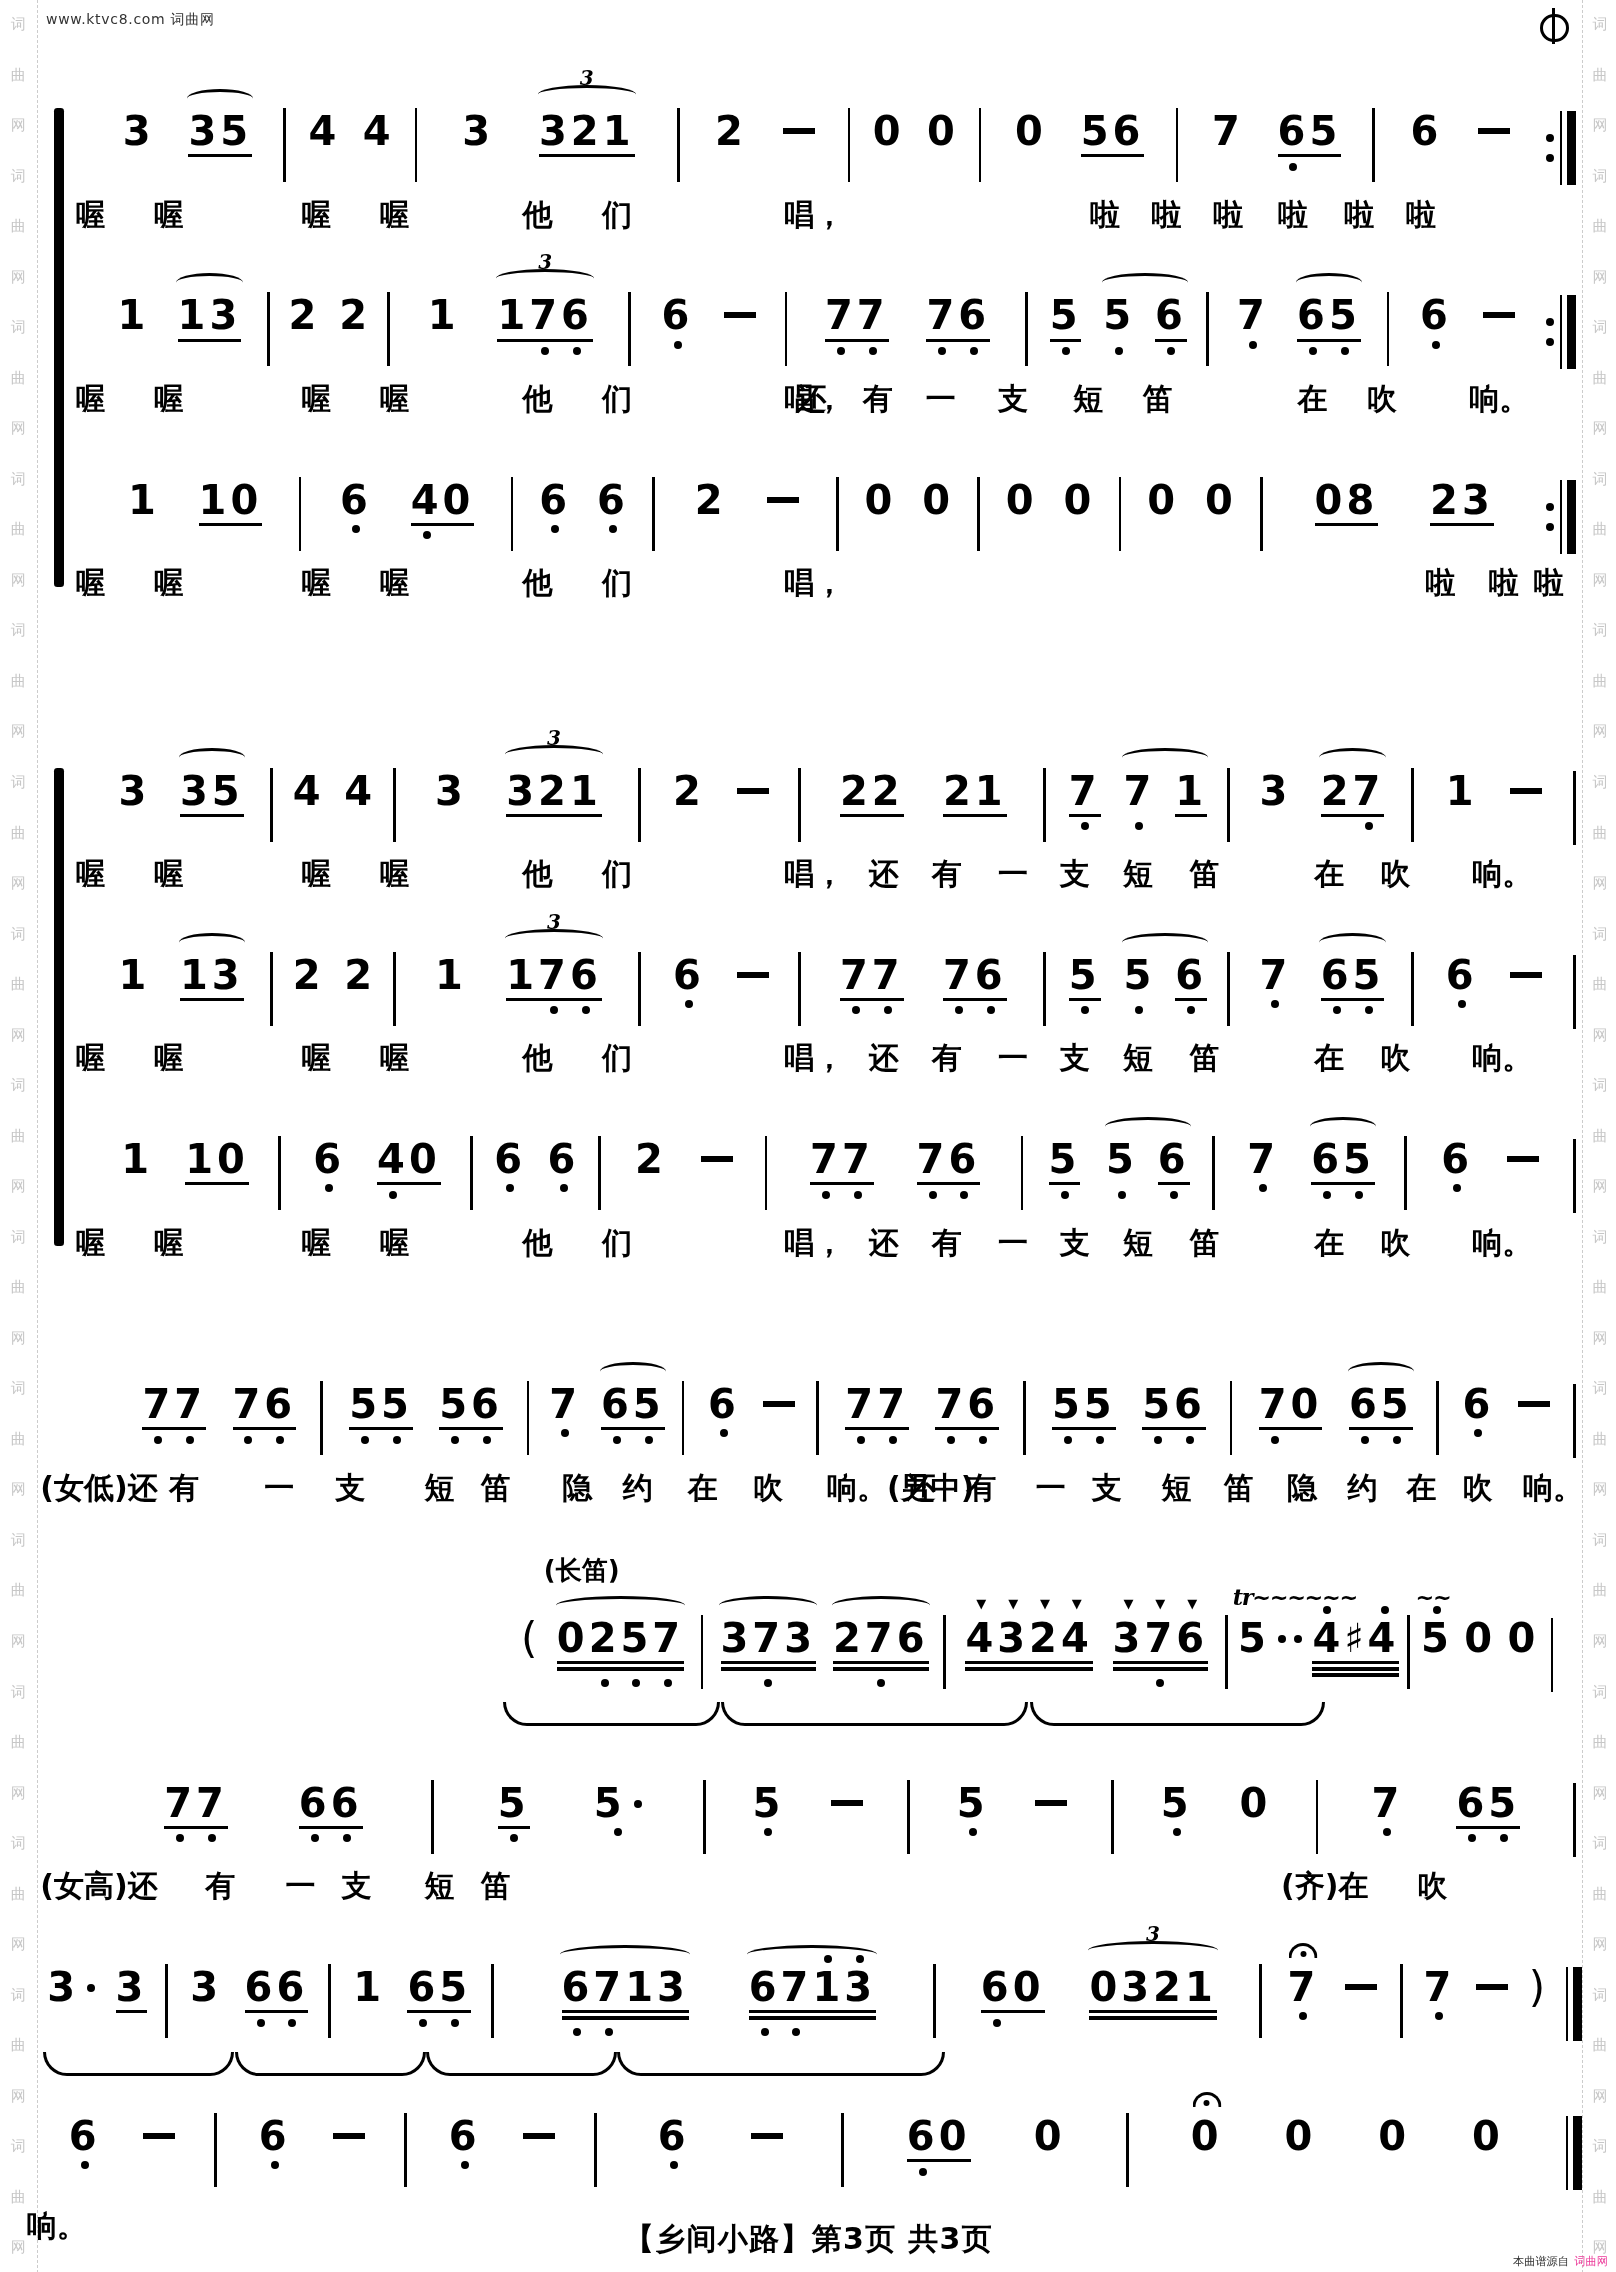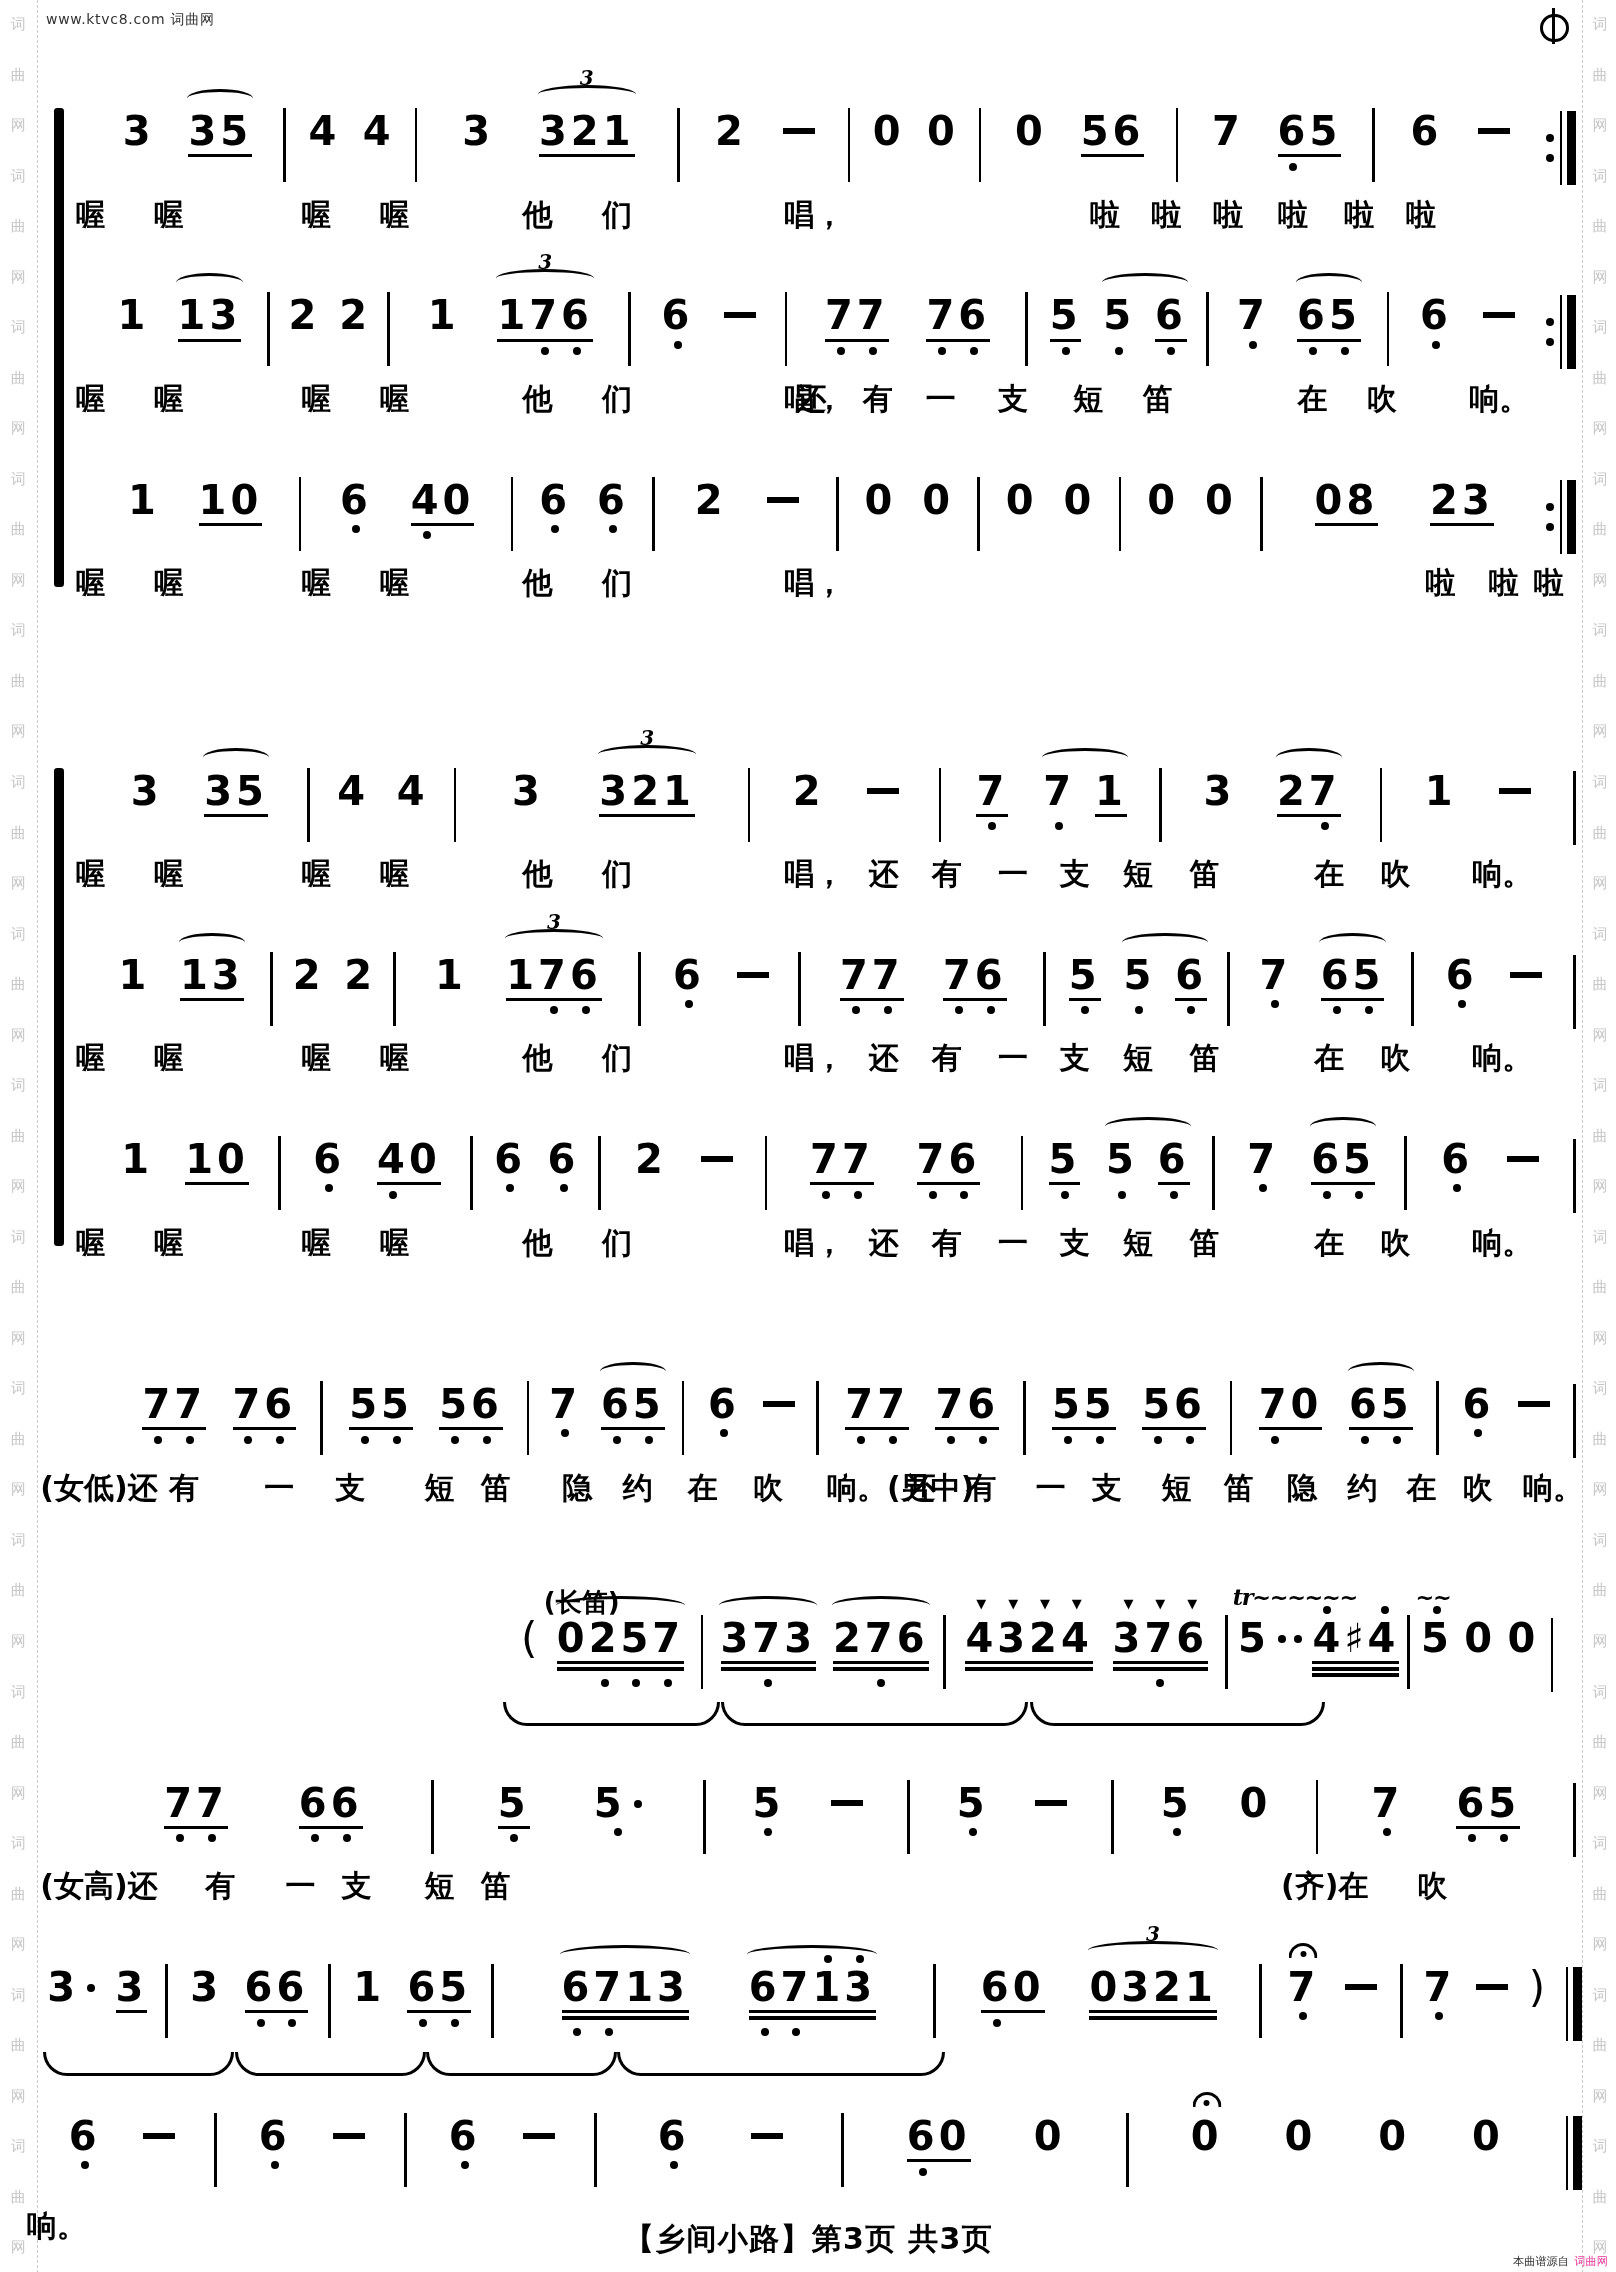--- a/index.html
+++ b/index.html
@@ -691,20 +691,32 @@
                 <span class="main">
                   <span class="digits">2</span>
                 </span>
               </span>
               <span class="tok">
                 <span class="main">
                   <span class="dashblk"></span>
                 </span>
               </span>
             </div>
+            <div class="measure" style="flex-grow: 4;">
+              <span class="tok">
+                <span class="main">
+                  <span class="digits u1">22</span>
+                </span>
+              </span>
+              <span class="tok">
+                <span class="main">
+                  <span class="digits u1">21</span>
+                </span>
+              </span>
+            </div>
             <div class="measure" style="flex-grow: 3;">
               <span class="tok">
                 <span class="main">
                   <span class="digits u1">7</span>
                 </span>
                 <span class="lo">
                   <b class="cell">
                     <i class="dot"></i>
                   </b>
                 </span>
@@ -1545,21 +1557,21 @@
             </span>
             <span class="tok">
               <span class="main">
                 <span class="digits">0</span>
               </span>
             </span>
           </div>
           <div class="endsign">
             <span class="bar-thin"></span>
           </div>
-          <div class="flabel" style="left: 4%; margin-top: 32px;">(长笛)</div>
+          <div class="flabel" style="left: 4%;">(长笛)</div>
         </div>
       </div>
       <div class="block slurrow" style="margin-top: 2.6px;">
         <div class="uslur" style="left: 29.1%; width: 14.3%;"></div>
         <div class="uslur" style="left: 43.5%; width: 20.3%;"></div>
         <div class="uslur" style="left: 63.9%; width: 19.5%;"></div>
       </div>
       <div class="block voice" style="margin-top: 17px;">
         <div class="mline" style="margin-left: 2%; width: 98%;">
           <div class="measure" style="flex-grow: 4;">

